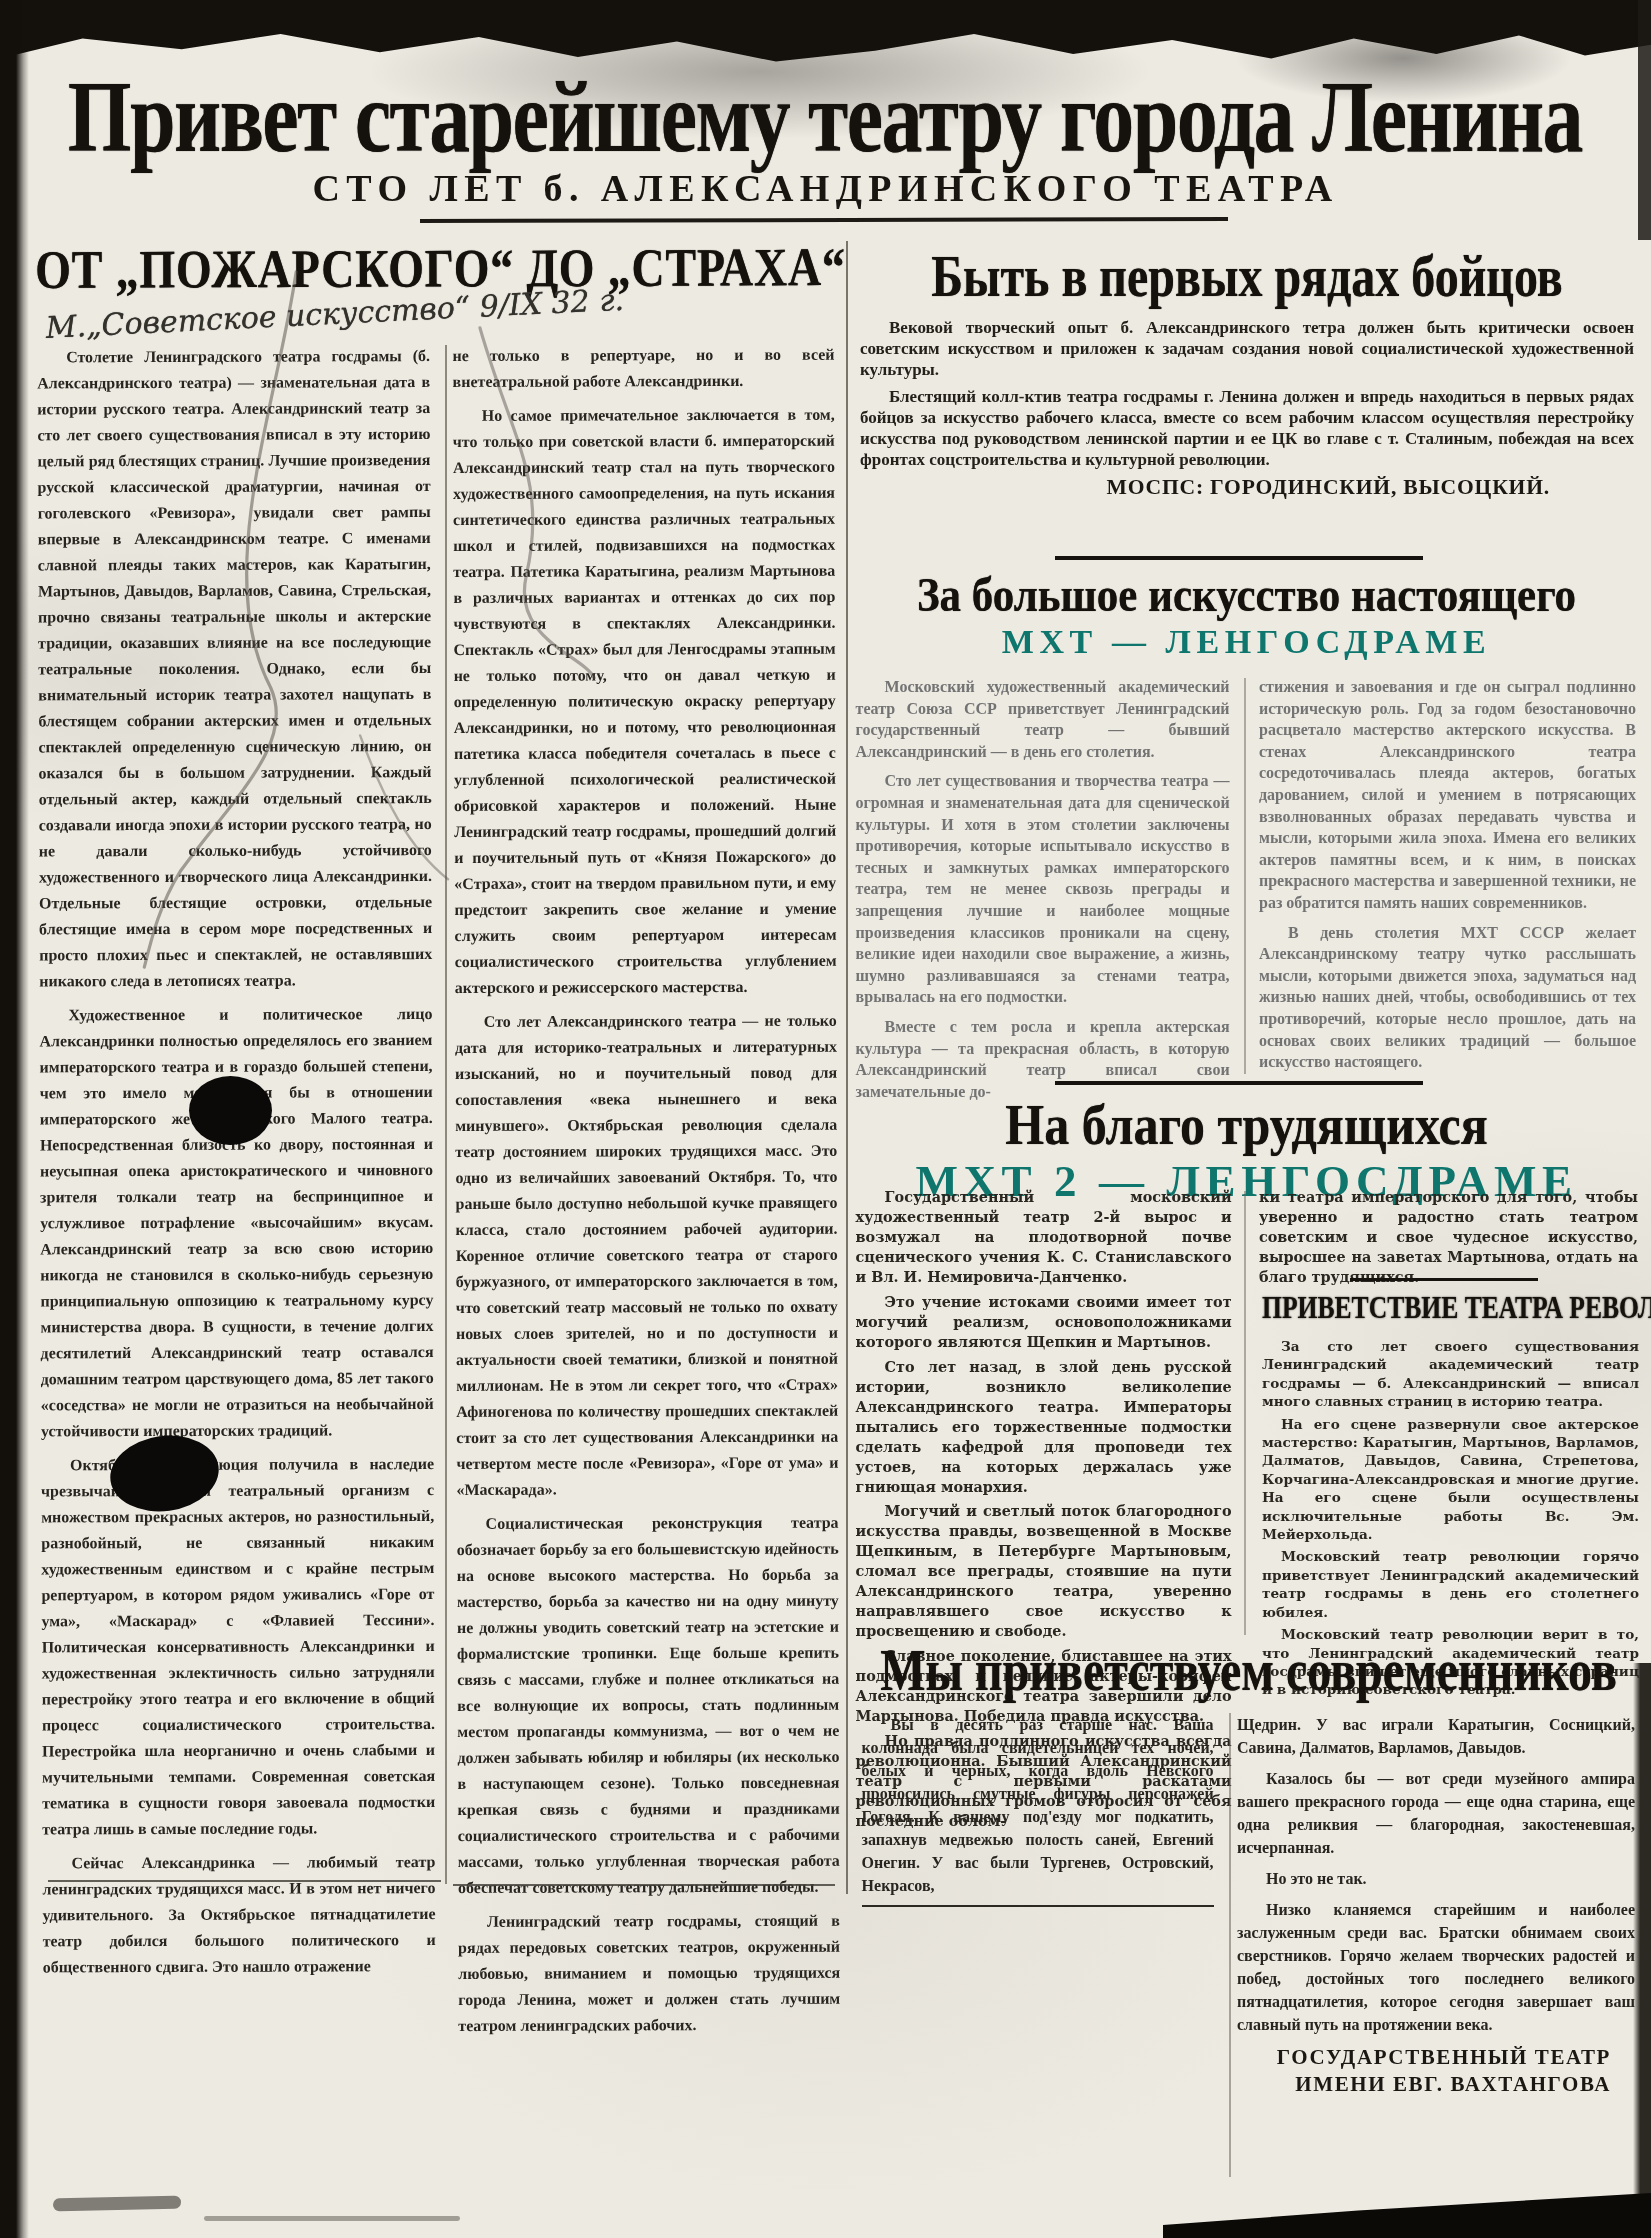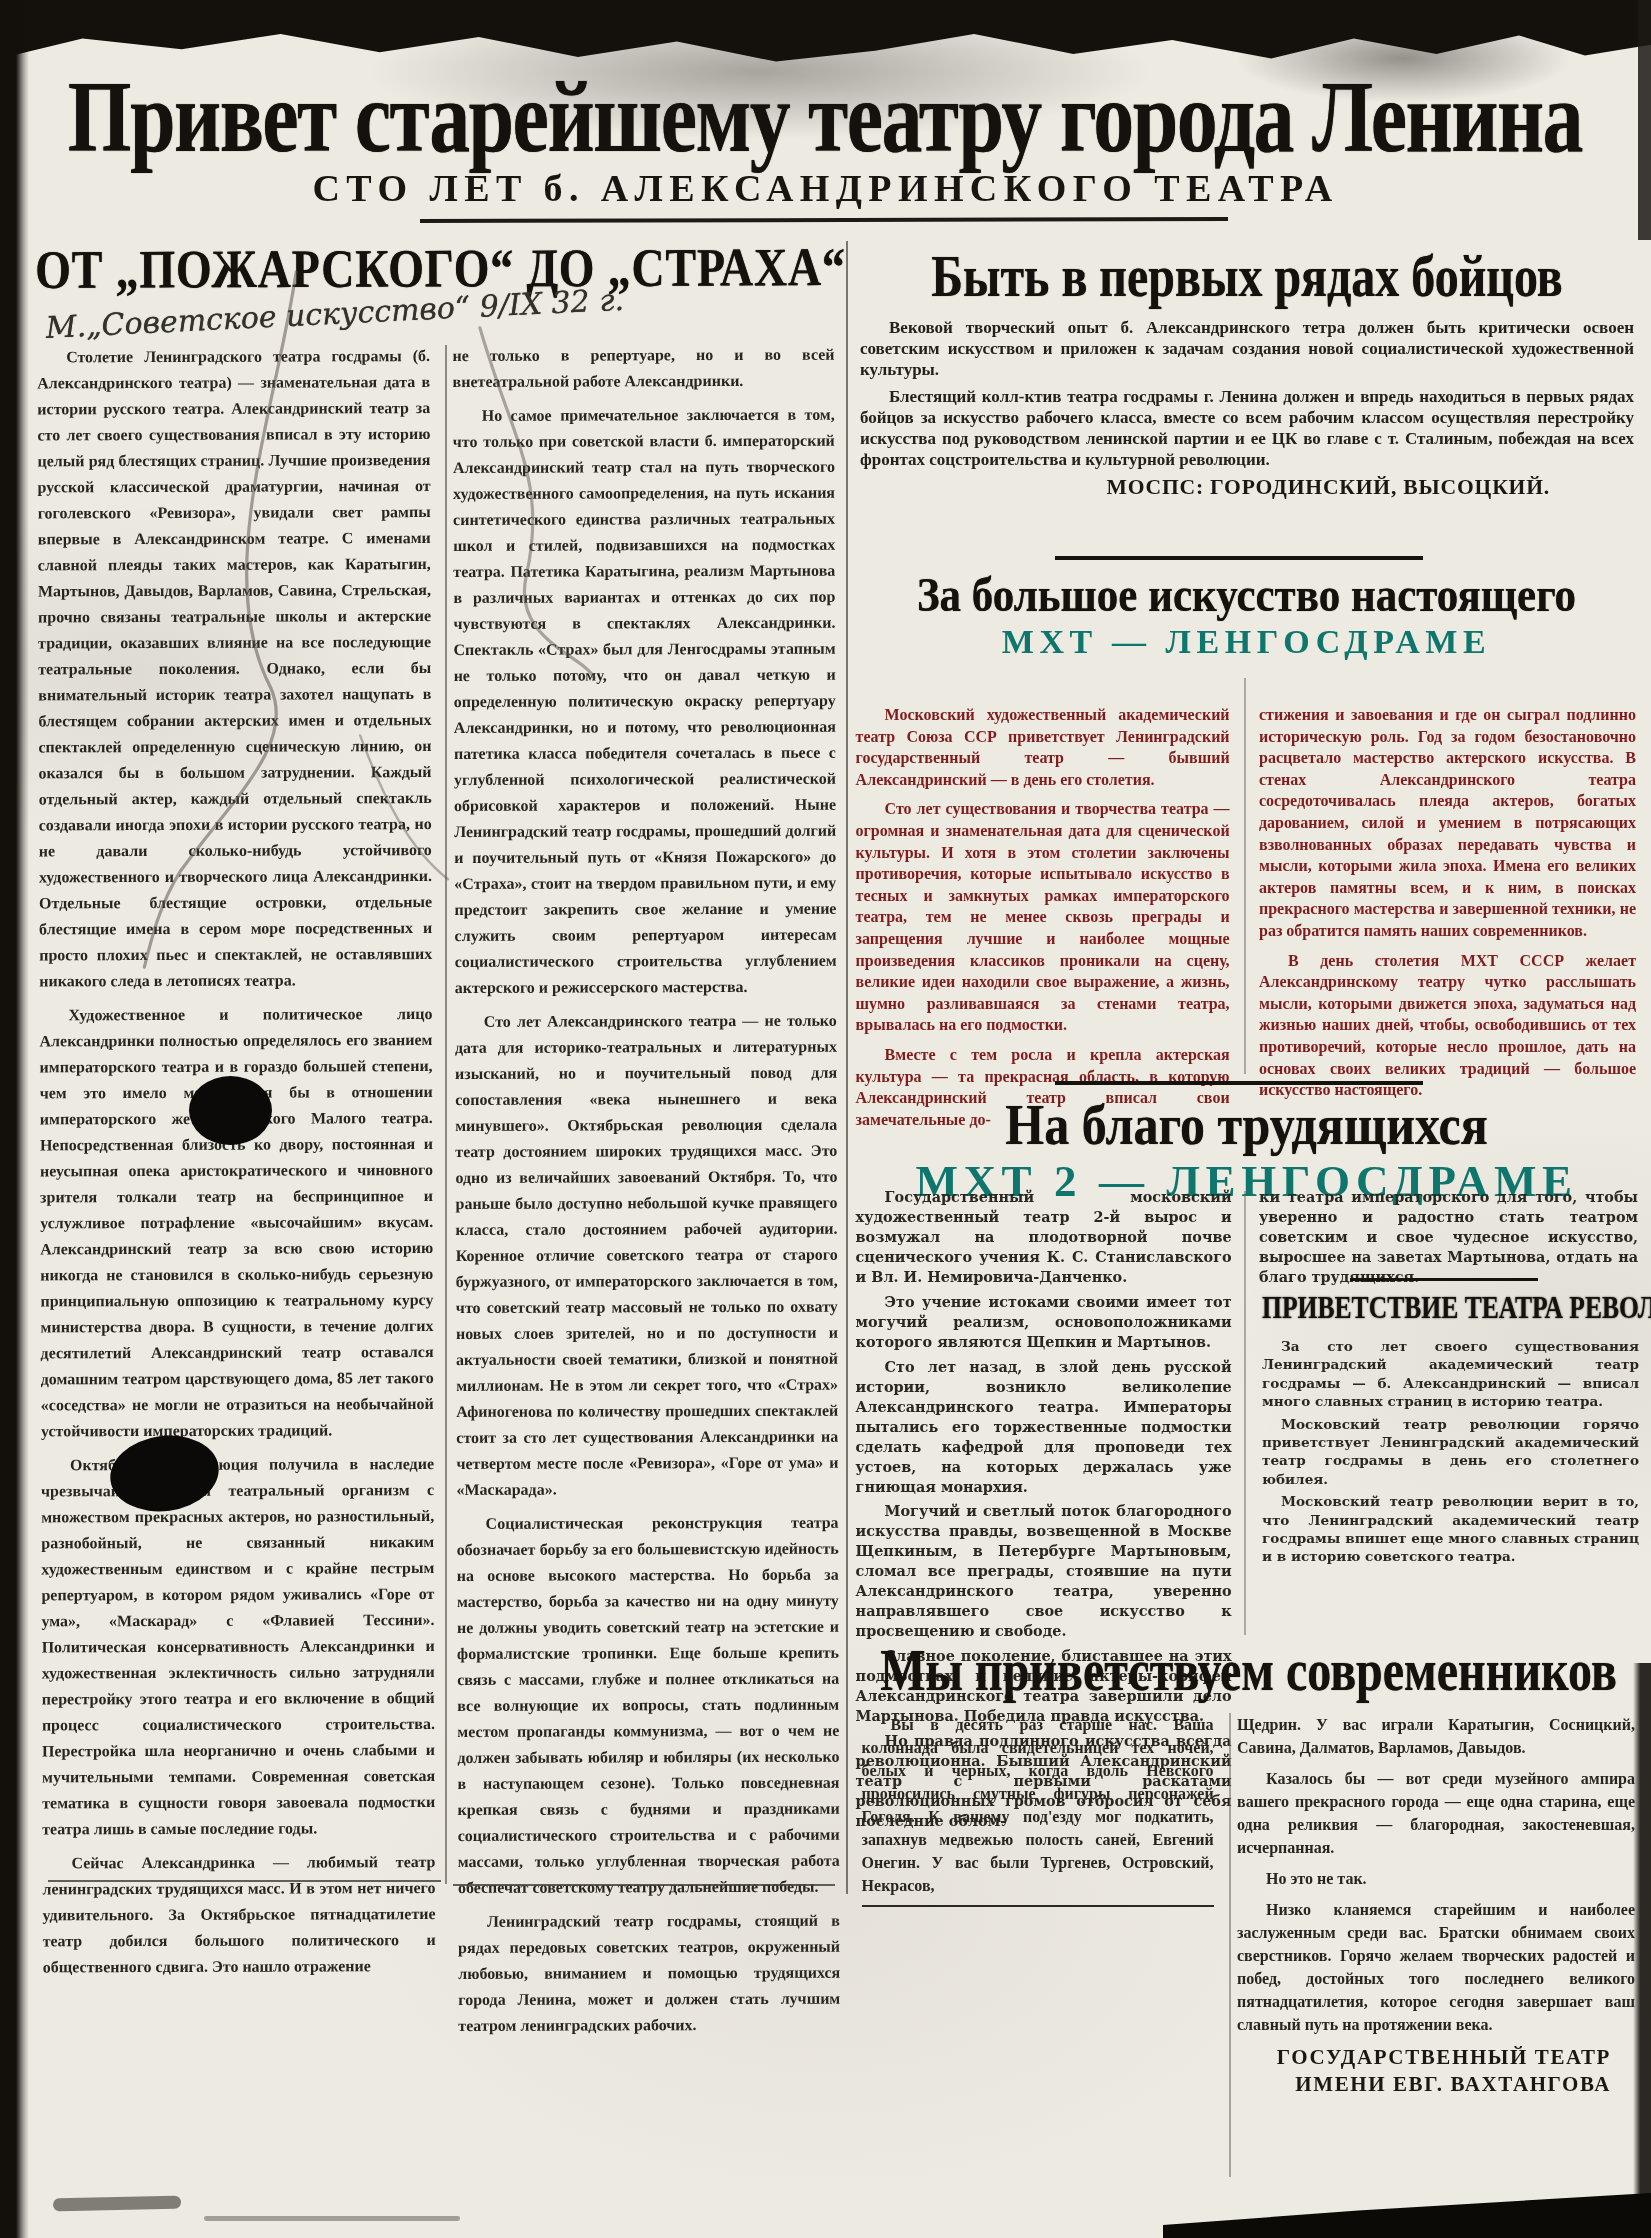--- a/index.html
+++ b/index.html
@@ -61,21 +61,21 @@
   .fighters .art-title{font-size:48px;transform:scaleY(1.25);margin:0 0 21px;}
   .fighters .cols{font-size:17px;line-height:21px;color:#24211b;}
   .fighters .cols p{margin-bottom:5.6px;}
   .sig{font-weight:bold;text-align:right;color:#1b1813;}
   .fighters .sig{font-size:21.6px;padding-right:84px;letter-spacing:0.8px;margin-top:3px;}
   
   .mkhat{left:854px;top:566px;width:785px;}
   .mkhat .art-title{font-size:43px;transform:scaleY(1.15);}
   .art-subtitle{font-weight:bold;text-align:center;color:#0f766e;letter-spacing:5.6px;white-space:nowrap;}
   .mkhat .art-subtitle{font-size:34px;margin-top:8px;}
-  .mcol{position:absolute;top:110px;font-size:16px;line-height:21.6px;color:#7f1d1d;margin-top:28px;}
+  .mcol{position:absolute;top:110px;font-size:16px;line-height:21.6px;color:#737373;}
   .mcol1{left:1.6px;width:374px;}
   .mcol2{left:405px;width:377px;}
   
   .mkhat2{left:854px;top:1091px;width:785px;}
   .mkhat2 .art-title{font-size:50px;transform:scaleY(1.15);}
   .mkhat2 .art-subtitle{font-size:45px;margin-top:6.4px;}
   .kcol{position:absolute;top:96px;font-family:"DejaVu Serif",serif;font-size:14.4px;line-height:20px;color:#2a2620;}
   .kcol p{margin-bottom:4.8px;}
   .kcol1{left:1.6px;width:376px;}
   .kcol2{left:405px;width:379px;}
@@ -178,20 +178,21 @@
         <p>ки театра императорского для того, чтобы уверенно и радостно стать театром советским и свое чудесное искусство, выросшее на заветах Мартынова, отдать на благо трудящихся.</p>
       </div>
   </section>
   <div class="vrule" style="left:1244px;top:1191px;height:444px;opacity:.5;"></div>
 
   <section class="rsec revolution">
     <div class="rev-rule"></div>
     <div class="art-title">ПРИВЕТСТВИЕ ТЕАТРА РЕВОЛЮЦИИ</div>
     <div class="cols">
         <p>За сто лет своего существования Ленинградский академический театр госдрамы — б. Александринский — вписал много славных страниц в историю театра.</p>
+        <p>На его сцене развернули свое актерское мастерство: Каратыгин, Мартынов, Варламов, Далматов, Давыдов, Савина, Стрепетова, Корчагина-Александровская и многие другие. На его сцене были осуществлены исключительные работы Вс. Эм. Мейерхольда.</p>
         <p>Московский театр революции горячо приветствует Ленинградский академический театр госдрамы в день его столетнего юбилея.</p>
         <p>Московский театр революции верит в то, что Ленинградский академический театр госдрамы впишет еще много славных страниц и в историю советского театра.</p>
       </div>
   </section>
 
   <section class="rsec contemp">
     <div class="art-title">Мы приветствуем современников</div>
     <div class="ccol ccol1 cols">
       <div>
           <p>Вы в десять раз старше нас. Ваша колоннада была свидетельницей тех ночей, белых и черных, когда вдоль Невского проносились смутные фигуры персонажей Гоголя. К вашему под'езду мог подкатить, запахнув медвежью полость саней, Евгений Онегин. У вас были Тургенев, Островский, Некрасов,</p>

